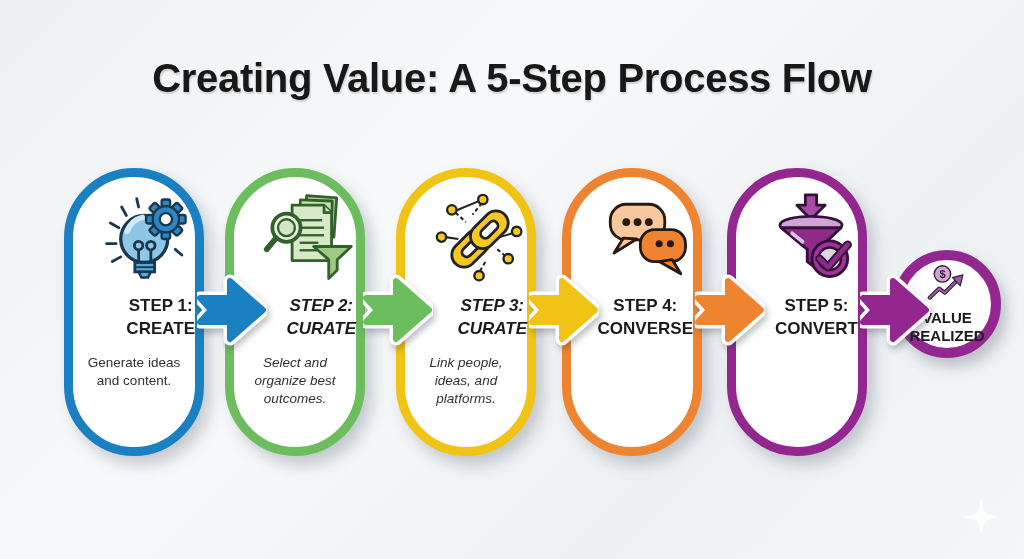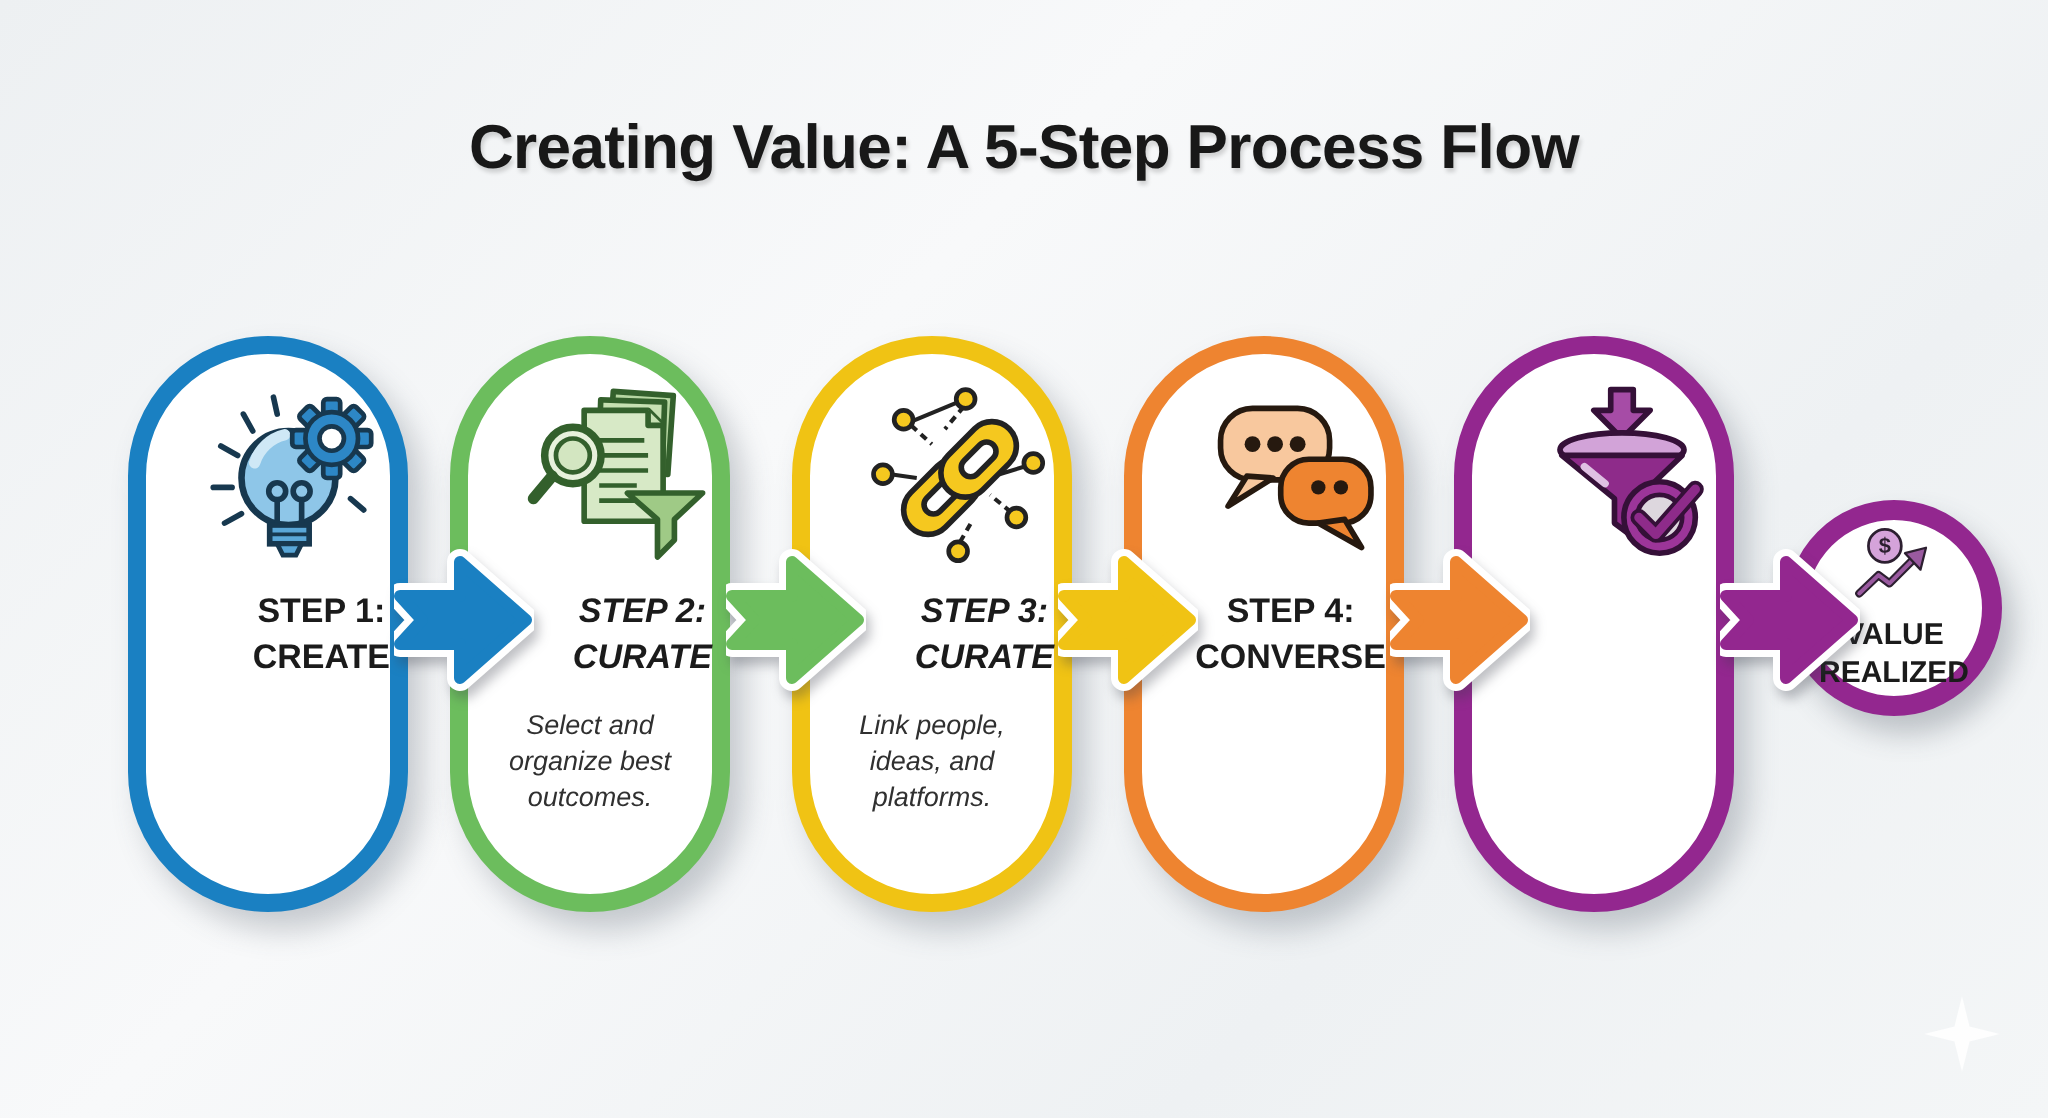--- a/index.html
+++ b/index.html
@@ -3,21 +3,21 @@
 <meta charset="utf-8">
 <style>
   html,body{margin:0;padding:0;}
   .stage{
     position:relative;width:1024px;height:559px;overflow:hidden;
     background:linear-gradient(135deg,#edf0f2 0%,#f8f9fa 38%,#eef1f3 72%,#f4f6f7 100%);
     font-family:"Liberation Sans",sans-serif;
   }
   .title{
     position:absolute;top:56px;left:0;width:100%;margin:0;text-align:center;
-    font-size:31px;font-weight:800;color:#181818;letter-spacing:-0.3px;
+    font-size:40px;font-weight:800;color:#181818;letter-spacing:-0.3px;
     text-shadow:1px 2px 2px rgba(0,0,0,0.16);
   }
   .card{
     position:absolute;top:168px;width:140px;height:288px;box-sizing:border-box;
     background:#ffffff;border:9px solid var(--c,#888);border-radius:70px;
     box-shadow:7px 9px 15px rgba(70,80,92,0.28);
     display:flex;flex-direction:column;align-items:flex-end;text-align:center;z-index:2;
   }
   .icon-wrap{margin-top:13px;height:98px;display:flex;align-items:center;justify-content:center;}
   .step-heading{margin-top:6px;font-size:17px;font-weight:bold;color:#1b1b1b;line-height:1.38;}
@@ -75,20 +75,21 @@
           <rect x="-21" y="-4.5" width="42" height="9" rx="2" transform="rotate(135)"></rect>
           <circle r="14"></circle>
             <circle r="6.5" fill="#ffffff"></circle>
         </g>
       </svg>
     </span>
     <div class="step-heading">
       <div>STEP 1:</div>
       <div>CREATE</div>
     </div>
+    <p class="desc">Generate ideas and content.</p>
   </section>
 
   <section class="card" style="left: 225px; font-style: italic; --c: #6cbd5d;">
     <span class="icon-wrap">
       <svg width="94" height="94" viewBox="0 0 100 100">
         <g stroke="#33602c" stroke-width="3" stroke-linejoin="round">
           <rect x="46" y="5" width="32" height="42" fill="#b6d6a2" transform="rotate(4 62 26)"></rect>
           <rect x="40" y="9" width="34" height="46" fill="#c6e0b2" transform="rotate(2 57 32)"></rect>
           <path d="M32,14 h34 l8,8 v51 h-42 z" fill="#d7e9c6"></path>
           <path d="M66,14 v8 h8" fill="#c6e0b2"></path>
@@ -178,20 +179,24 @@
           <ellipse cx="50" cy="35" rx="33" ry="9" fill="#d2a3d8"></ellipse>
           <path d="M18,38 L82,38 L58,61 L58,83 L46,74 L46,61 Z" fill="#8e2b8a"></path>
         </g>
         <line x1="30" y1="44" x2="41" y2="53" stroke="#dfc0e3" stroke-width="4" stroke-linecap="round"></line>
         <circle cx="70" cy="71" r="19" fill="#9c3599" stroke="#351038" stroke-width="3"></circle>
         <circle cx="70" cy="71" r="12" fill="#ddd7de" stroke="#351038" stroke-width="2.5"></circle>
         <path d="M59,71 L68,80 L89,56" fill="none" stroke="#351038" stroke-width="9" stroke-linecap="round" stroke-linejoin="round"></path>
         <path d="M59,71 L68,80 L89,56" fill="none" stroke="#8e2b8a" stroke-width="5" stroke-linecap="round" stroke-linejoin="round"></path>
       </svg>
     </span>
+    <div class="step-heading">
+      <div>STEP 5:</div>
+      <div>CONVERT</div>
+    </div>
   </section>
 
   <span class="arrow" style="left: 197px; --c: #1a80c2;">
     <svg width="70" height="74" viewBox="0 0 70 74">
       <path d="M3,25 L33,25 L33,8 L66,37 L33,66 L33,49 L3,49 L14,37 Z" fill="#ffffff" stroke="#ffffff" stroke-width="13" stroke-linejoin="round"></path>
       <path d="M3,25 L33,25 L33,8 L66,37 L33,66 L33,49 L3,49 L14,37 Z" style="fill:var(--c);stroke:var(--c)" stroke-width="6" stroke-linejoin="round"></path>
     </svg>
   </span>
   <span class="arrow" style="left: 363px; --c: #6cbd5d;">
     <svg width="70" height="74" viewBox="0 0 70 74">

